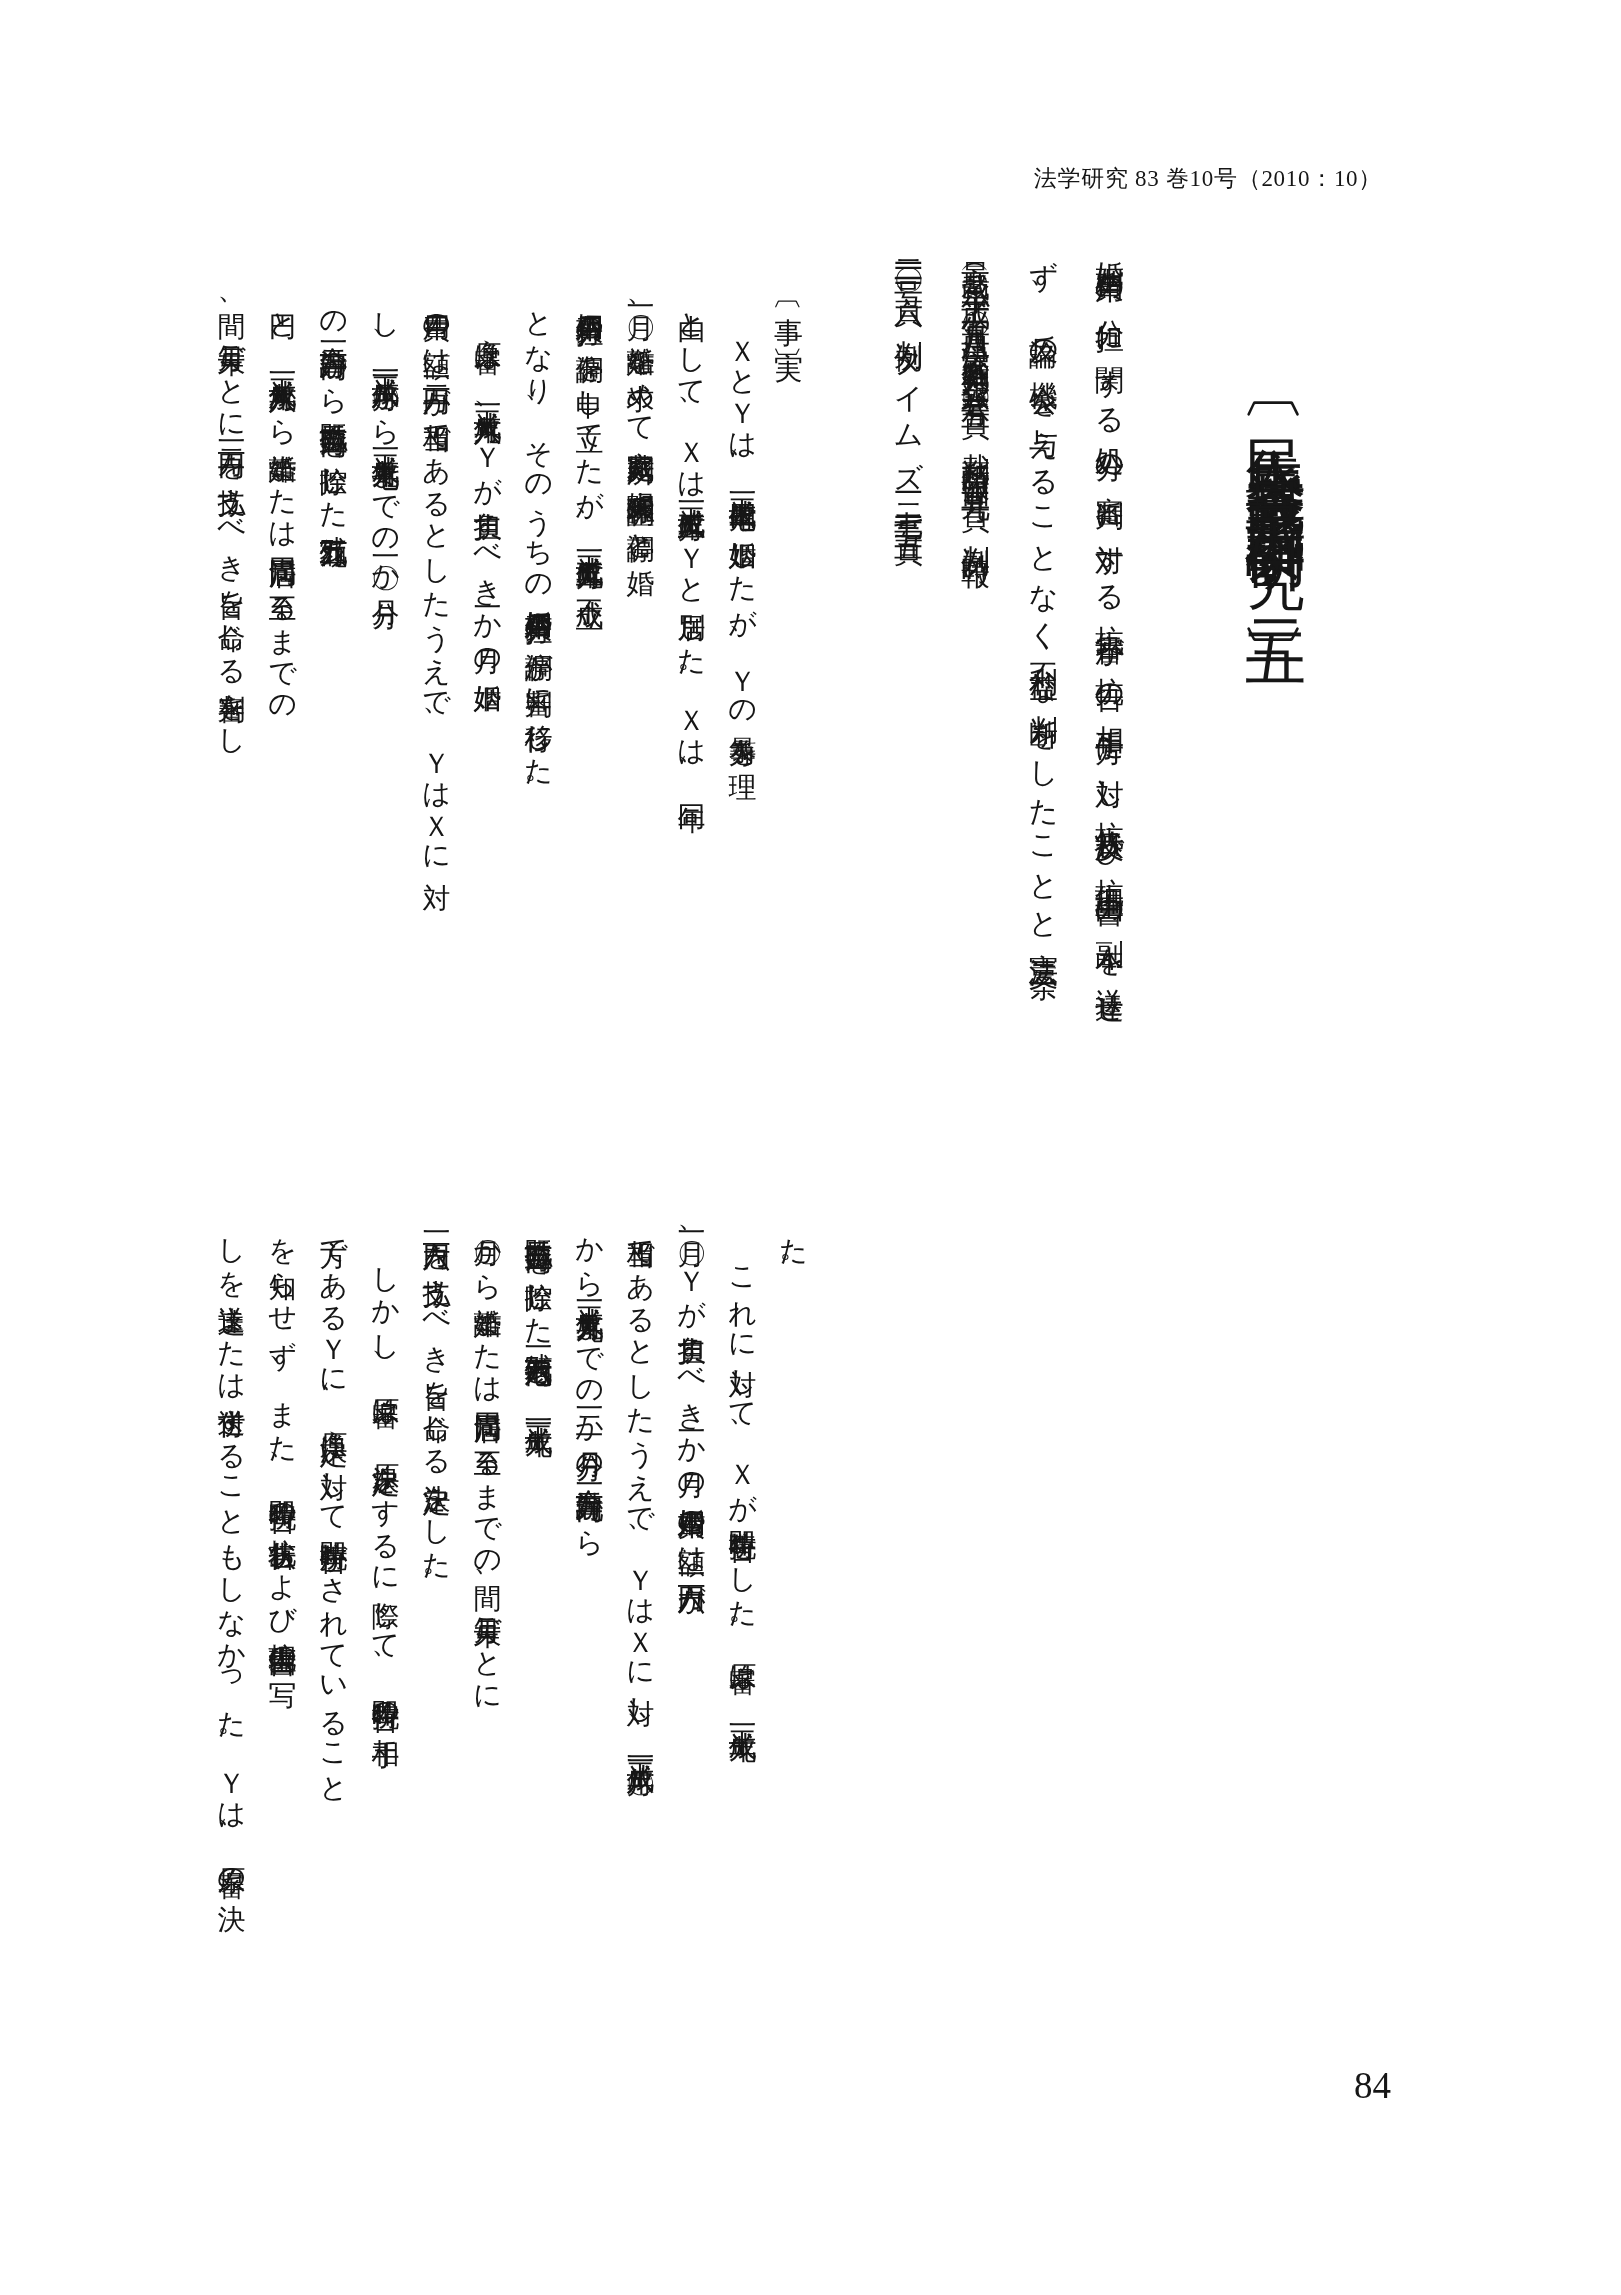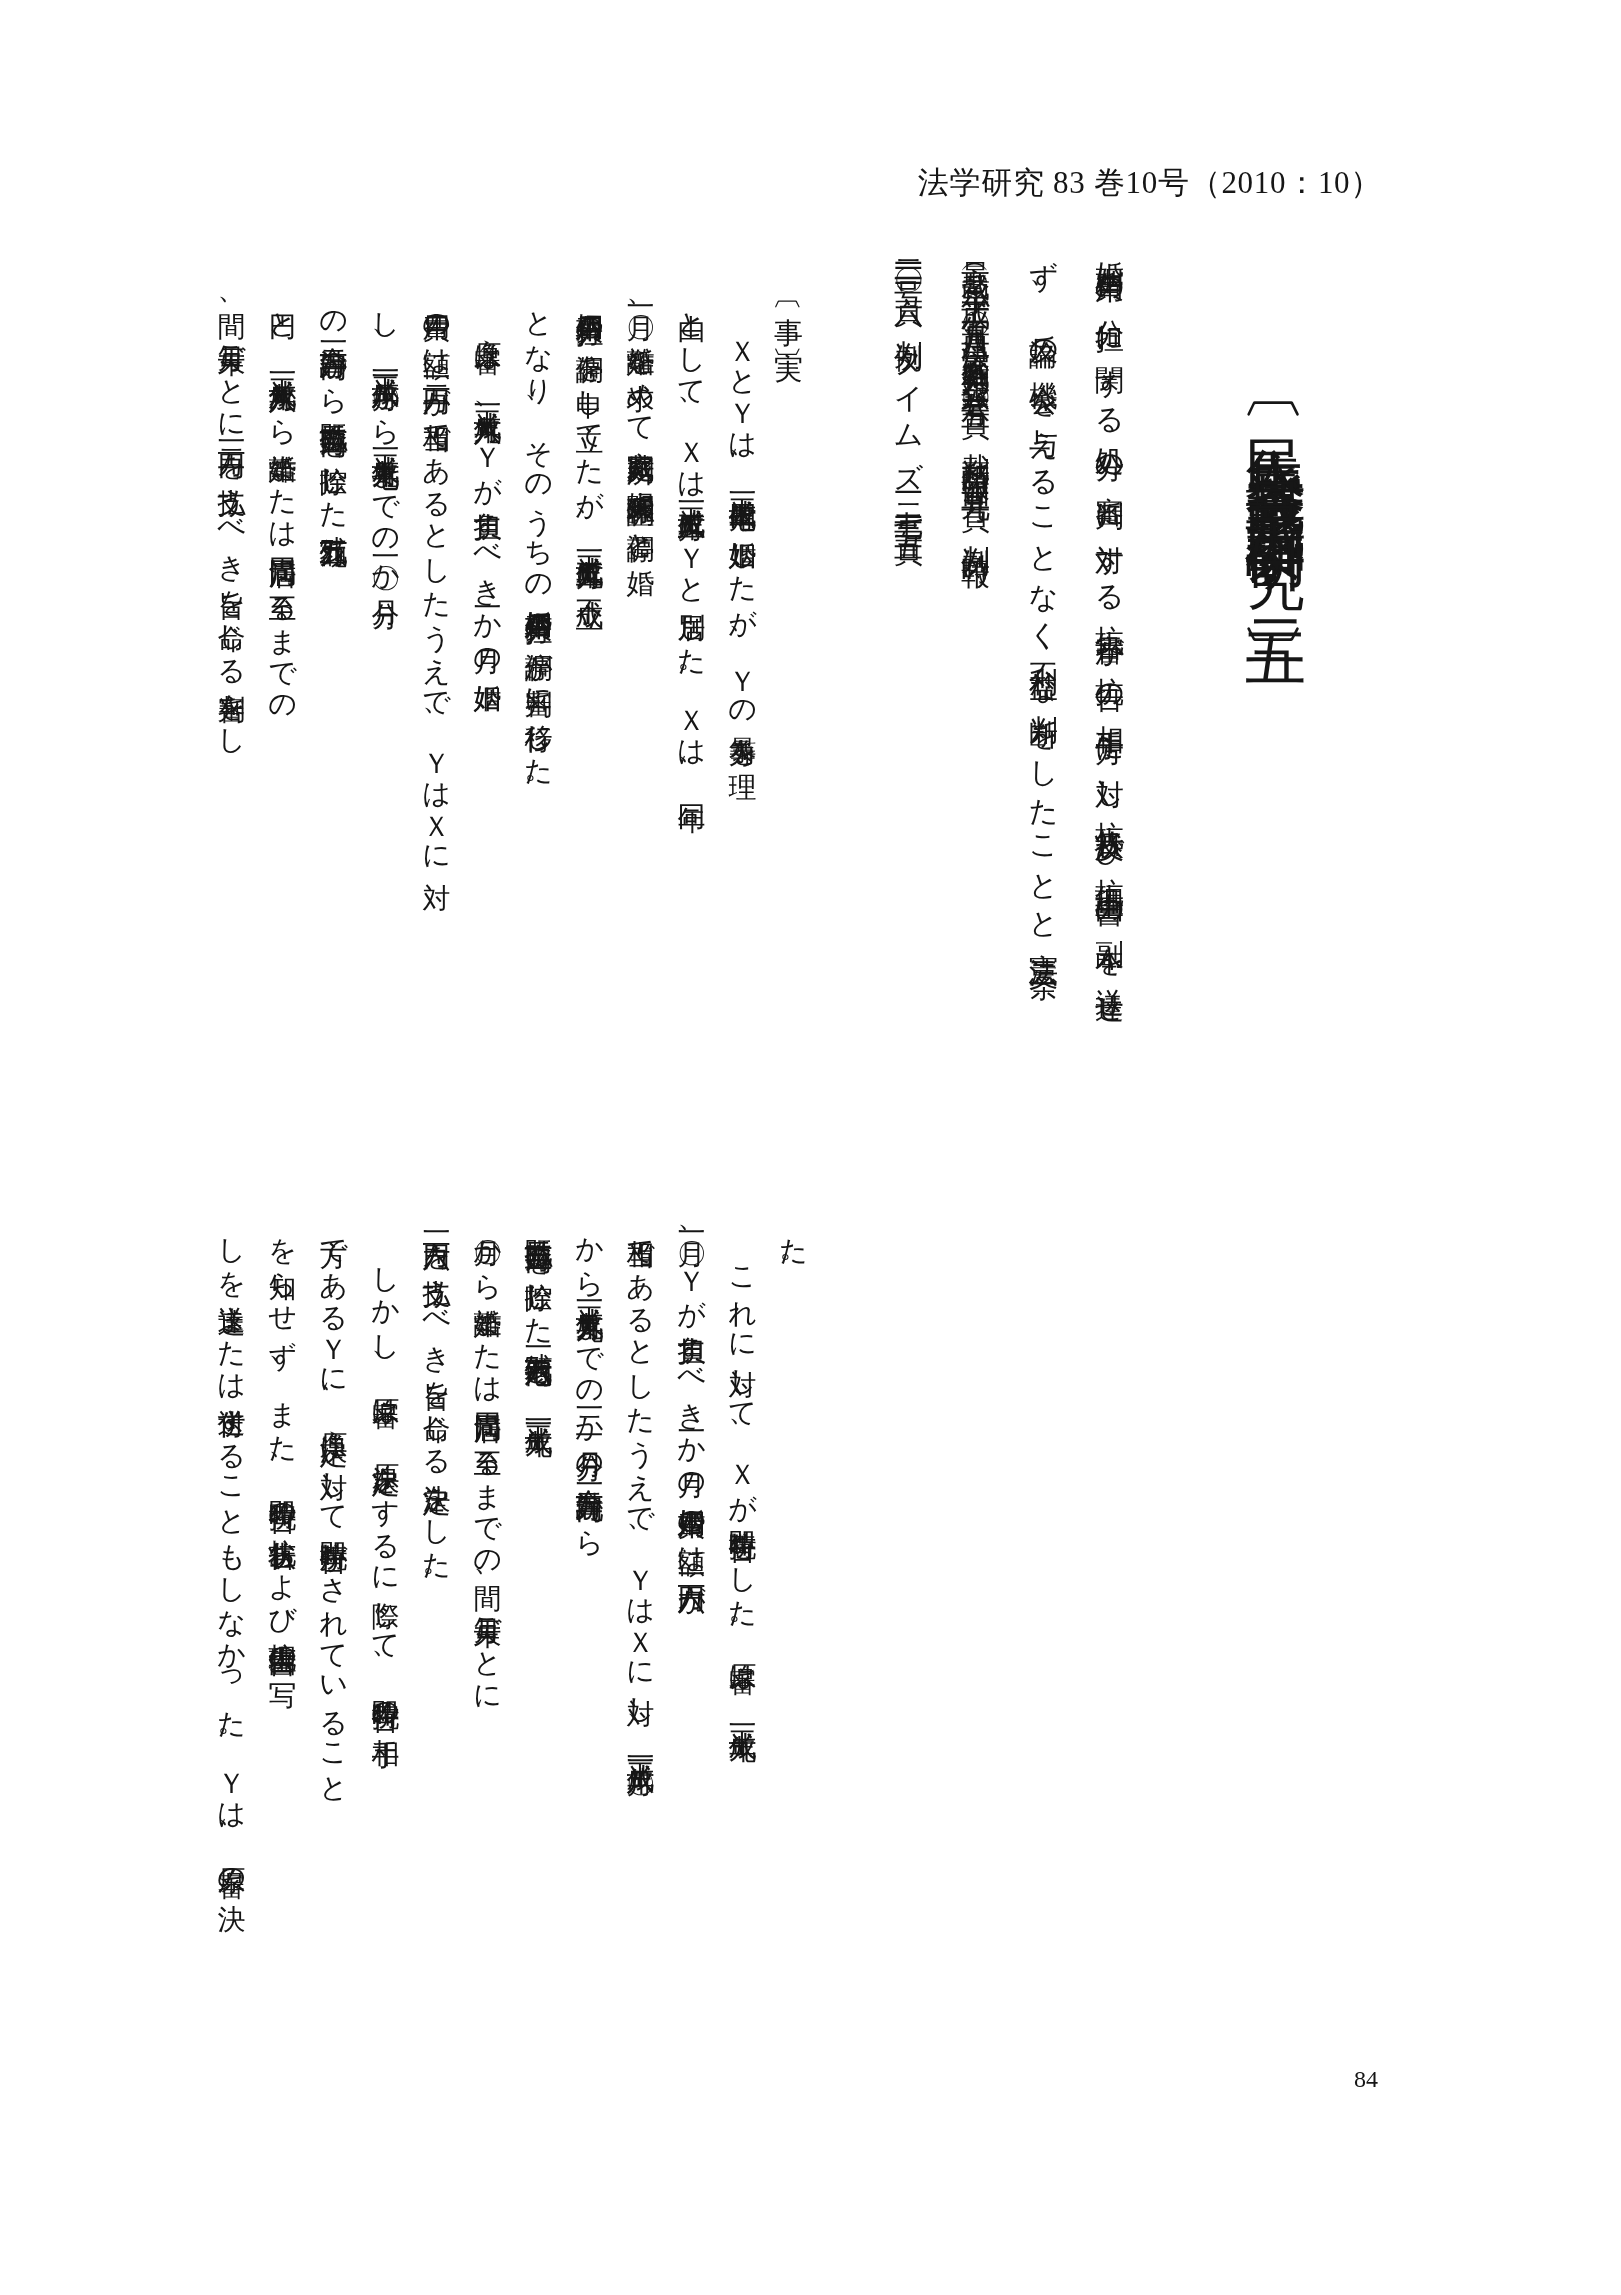--- a/index.html
+++ b/index.html
@@ -15,27 +15,27 @@
   }
   .h-text {
     position: absolute;
     writing-mode: horizontal-tb;
     white-space: nowrap;
     line-height: 1;
   }
   #journal-header {
     top: 167px;
     right: 239px;
-    font-size: 31px;
+    font-size: 23px;
     letter-spacing: 0.7px;
   }
   #page-number {
     top: 2067px;
     left: 1354px;
-    font-size: 24px;
+    font-size: 37px;
   }
   .v-col {
     position: absolute;
     writing-mode: vertical-rl;
     text-orientation: mixed;
     white-space: nowrap;
     line-height: 1;
   }
   #main-title {
     left: 1245px;

